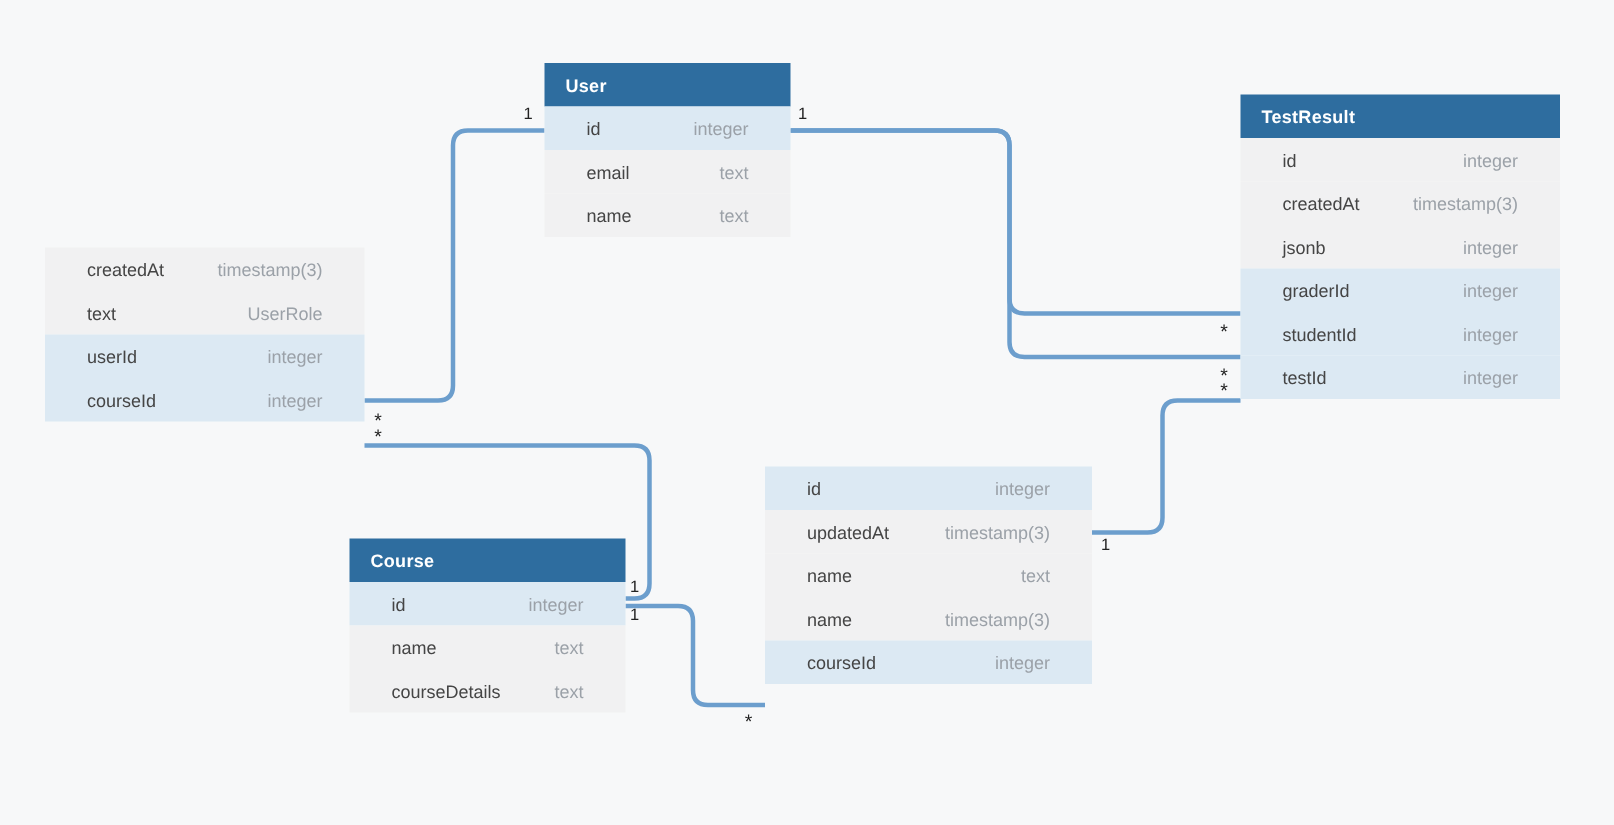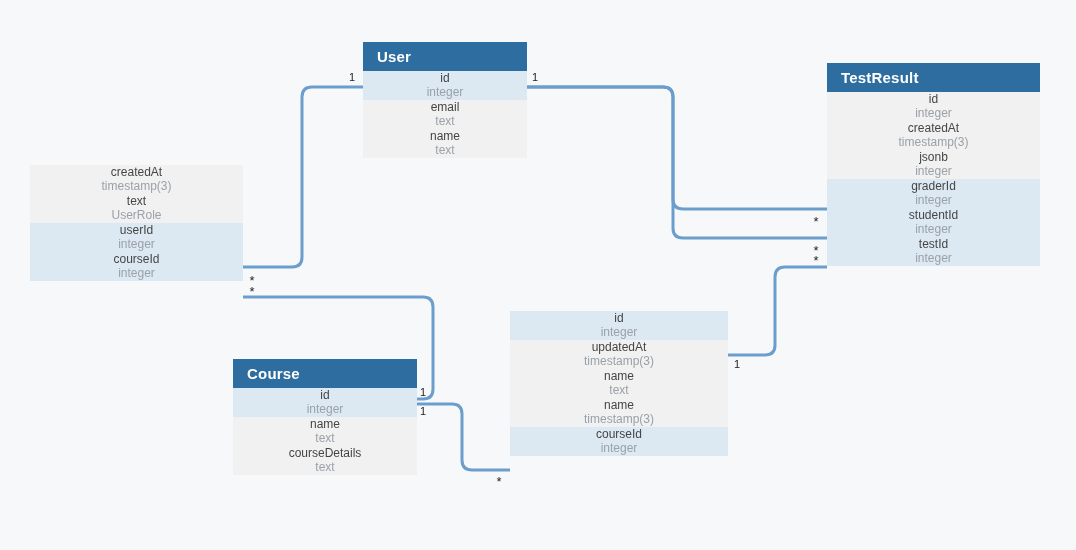--- a/index.html
+++ b/index.html
@@ -21,32 +21,31 @@
   }
   .table{
     position:absolute;
     font-size:12px;
   }
   .table-header{
     height:29px;
     background:var(--header-bg,#2e6d9f);
     color:var(--header-text,#ffffff);
     font-weight:bold;
-    font-size:15px;
+    font-size:12px;
     display:flex;align-items:center;
     padding:0 14px;
     letter-spacing:.2px;
     cursor:move;
   }
   .trow{
     height:29px;
     background:var(--row-bg,#f1f1f2);
-    display:flex;align-items:center;
+    display:flex;align-items:center;justify-content:space-between;
     padding:0 28px;
-    flex-direction:column;
   }
   .trow.key{background:var(--row-highlight,#dce9f3);}
   .fname{color:var(--field-name,#454545);}
   .ftype{color:var(--field-type,#9ba1a8);text-align:right;}
   .card{
     position:absolute;
     font-size:11px;
     line-height:11px;
     color:var(--label-text,#222222);
     transform:translate(-50%,-50%);

